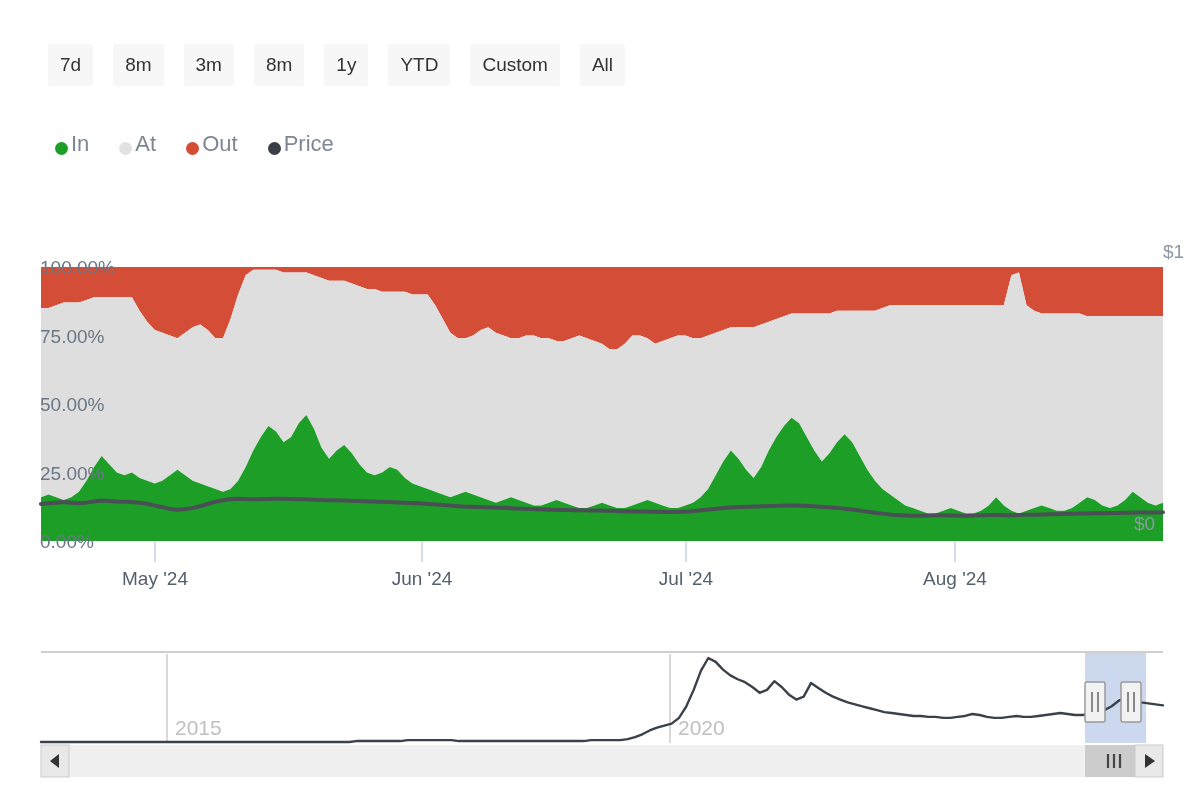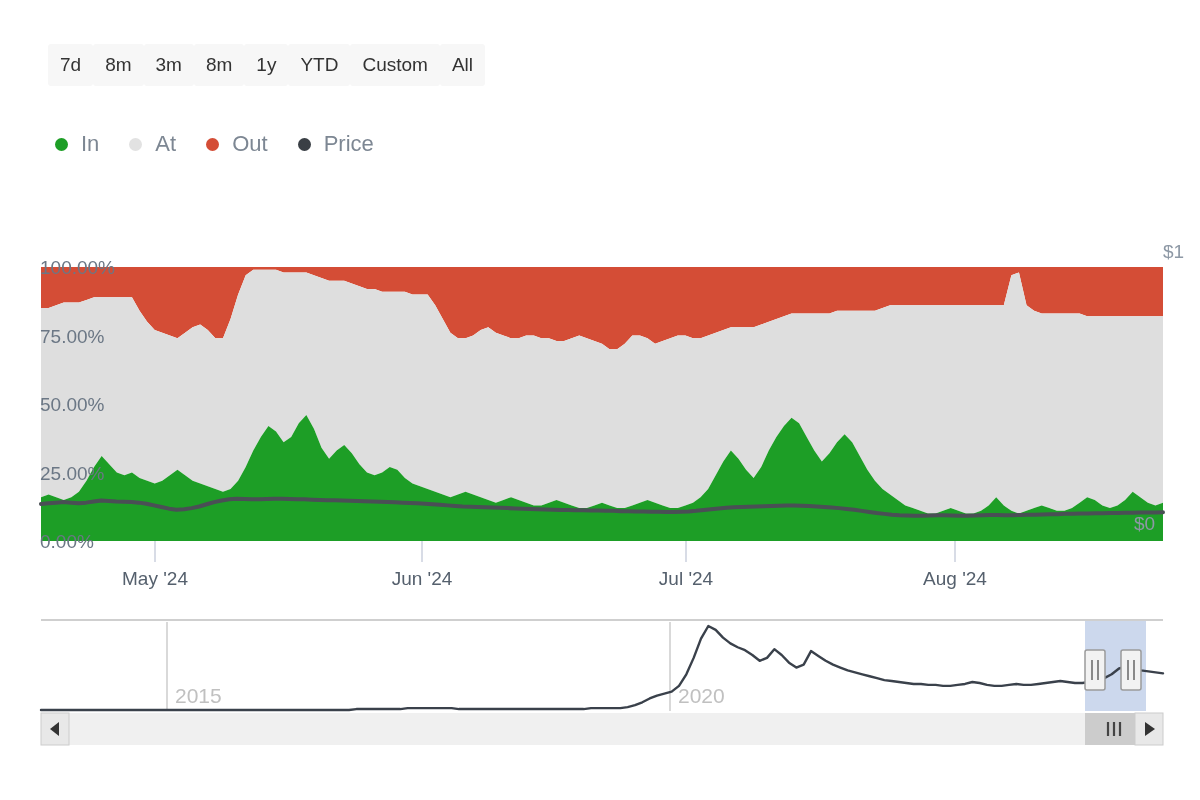--- a/index.html
+++ b/index.html
@@ -15,21 +15,21 @@
     position: relative;
     overflow: hidden;
   }
 
   
   #range-buttons {
     position: absolute;
     left: 48px;
     top: 44px;
     display: flex;
-    gap: 0;
+    gap: 20px;
     align-items: flex-start;
   }
   .range-btn {
     background: #f7f7f7;
     border: none;
     border-radius: 3px;
     color: #333333;
     font-family: "Liberation Sans", sans-serif;
     font-size: 19px;
     line-height: 1;
@@ -42,22 +42,22 @@
   #legend {
     position: absolute;
     left: 55px;
     top: 133px;
     display: flex;
     align-items: center;
     gap: 30px;
   }
   .legend-item {
     display: flex;
-    align-items: center;
-    gap: 13px;
+    align-items: flex-end;
+    gap: 3px;
     cursor: pointer;
   }
   .legend-dot {
     width: 13px;
     height: 13px;
     border-radius: 50%;
     display: block;
     flex: 0 0 auto;
   }
   .legend-label {
@@ -90,21 +90,21 @@
   .price-axis-label {
     font-family: "Liberation Sans", sans-serif;
     font-size: 19px;
     fill: #8d98a5;
   }
 
   
   #navigator {
     position: absolute;
     left: 0;
-    top: 612px;
+    top: 644px;
     width: 1112px;
     height: 135px;
   }
   #nav-svg { display: block; }
   .nav-year {
     font-family: "Liberation Sans", sans-serif;
     font-size: 21px;
     fill: #c0c0c0;
   }
 </style>

